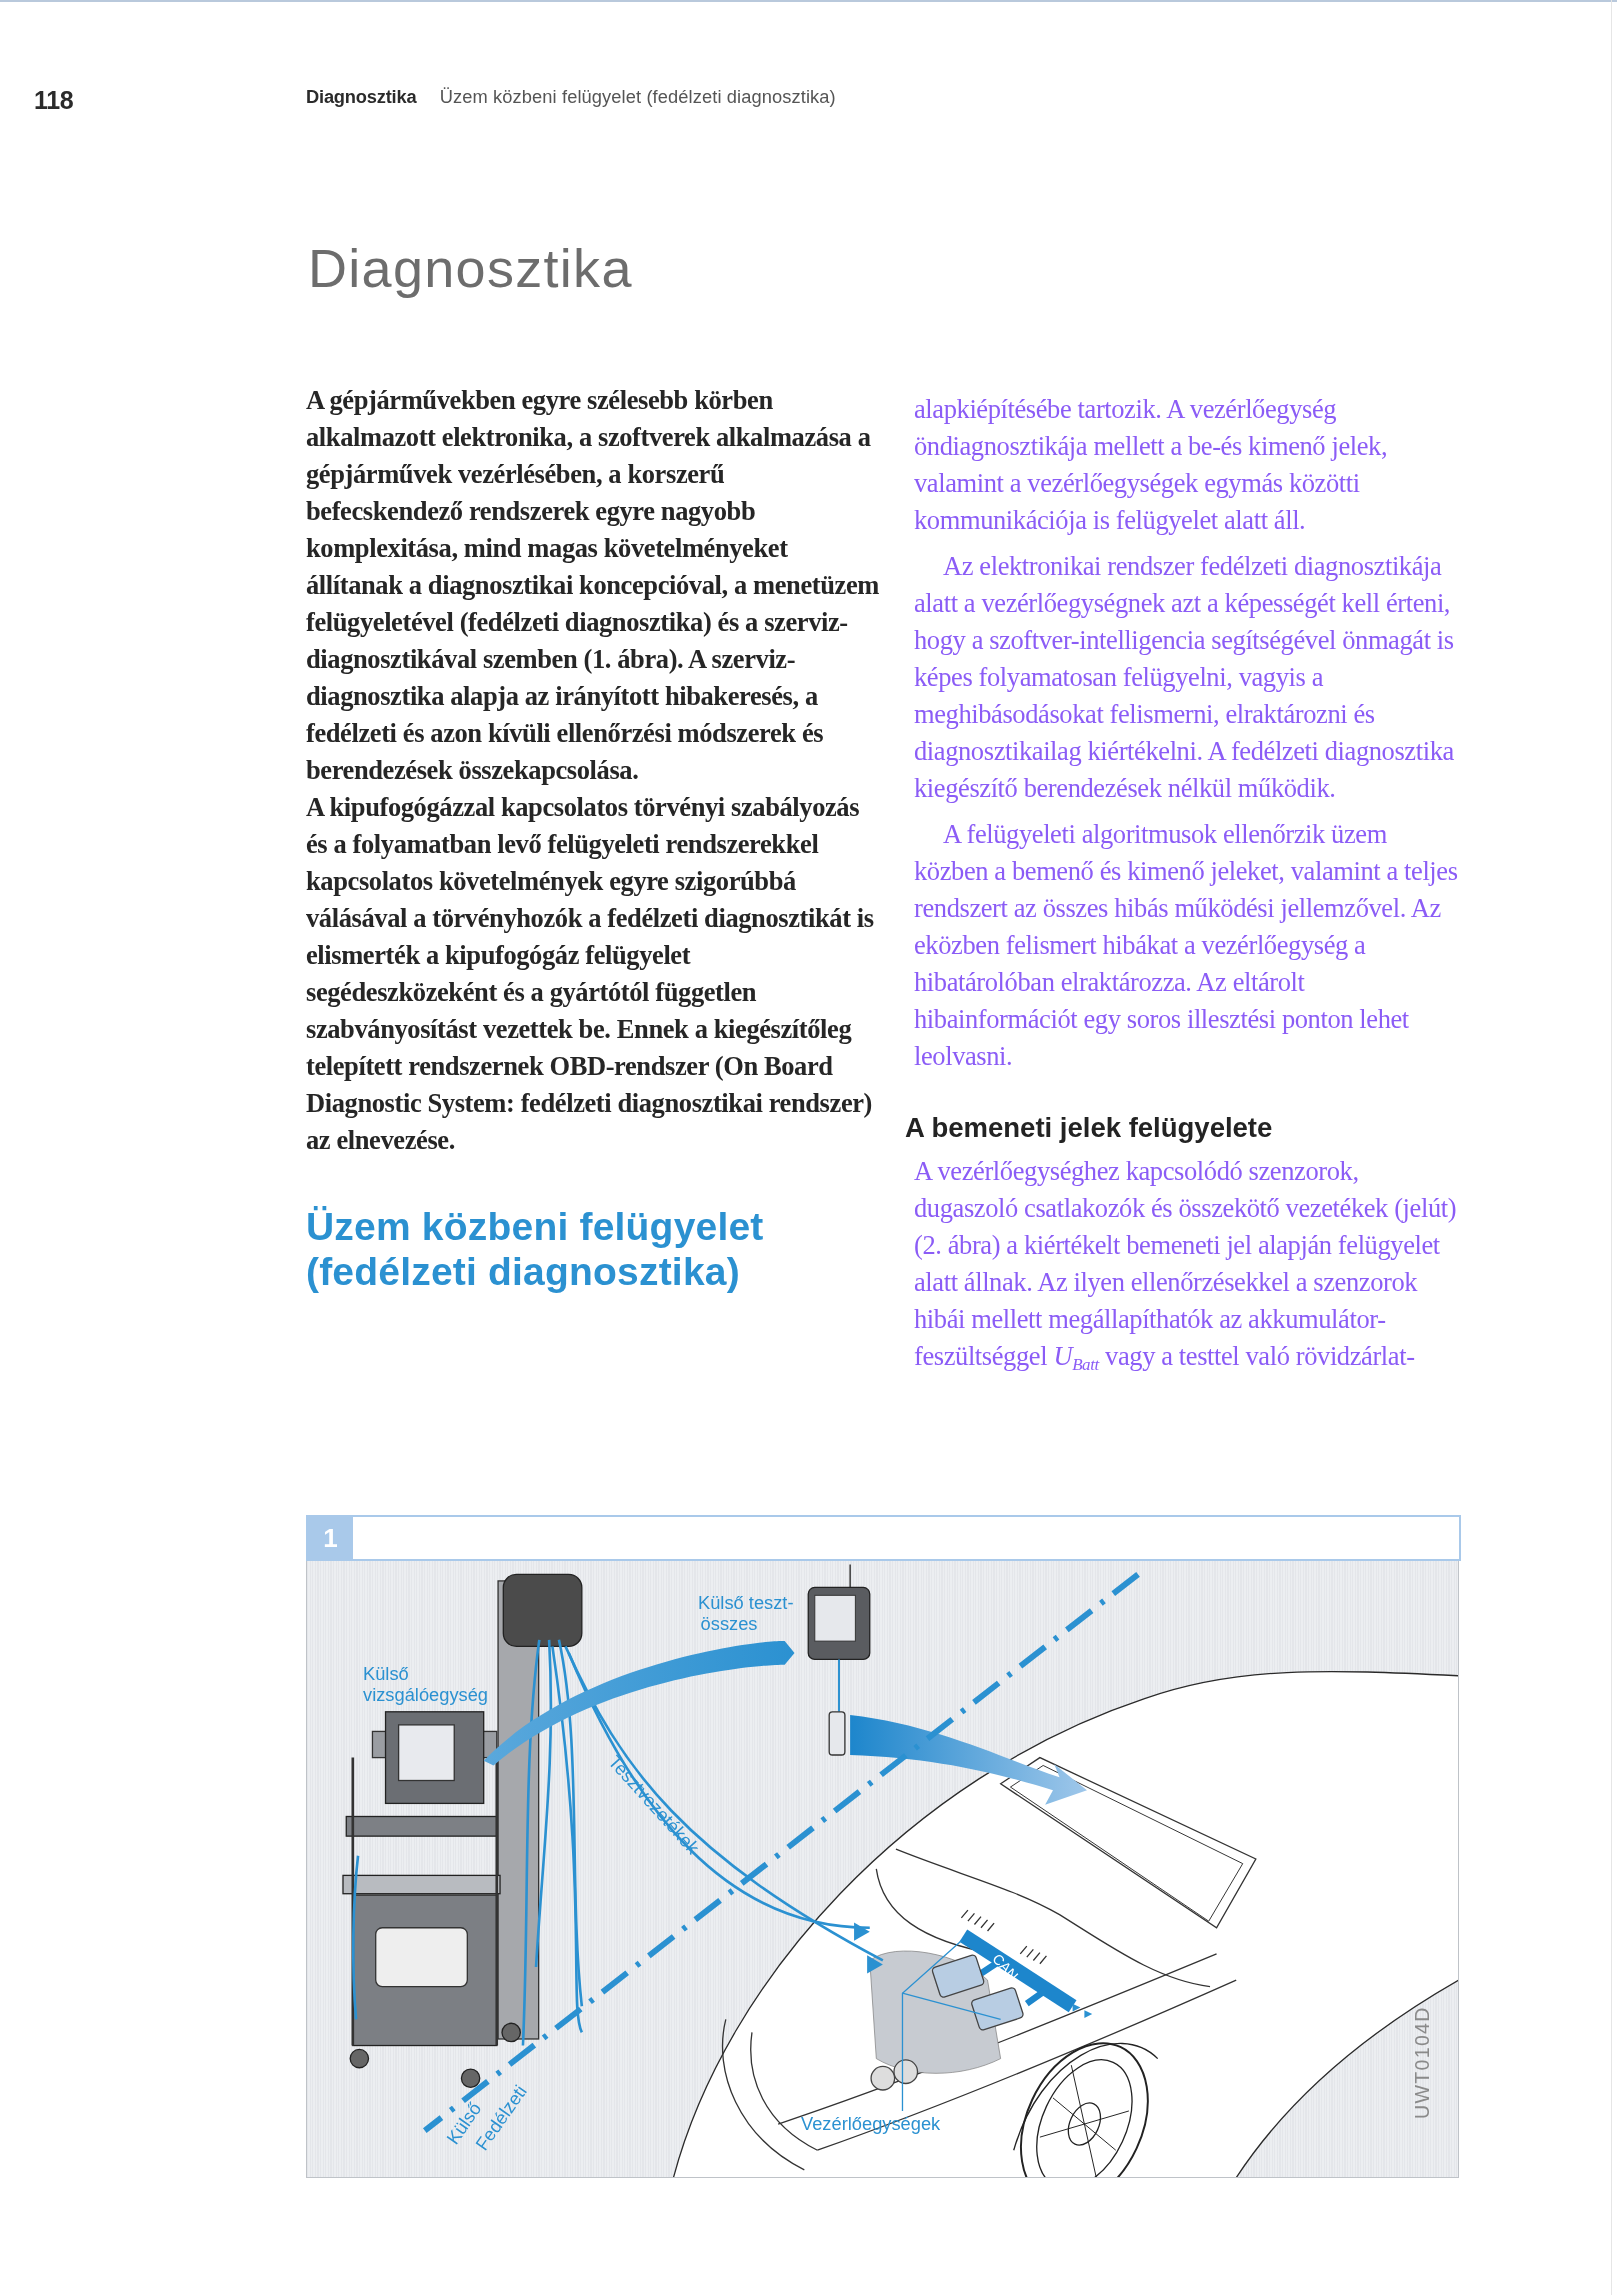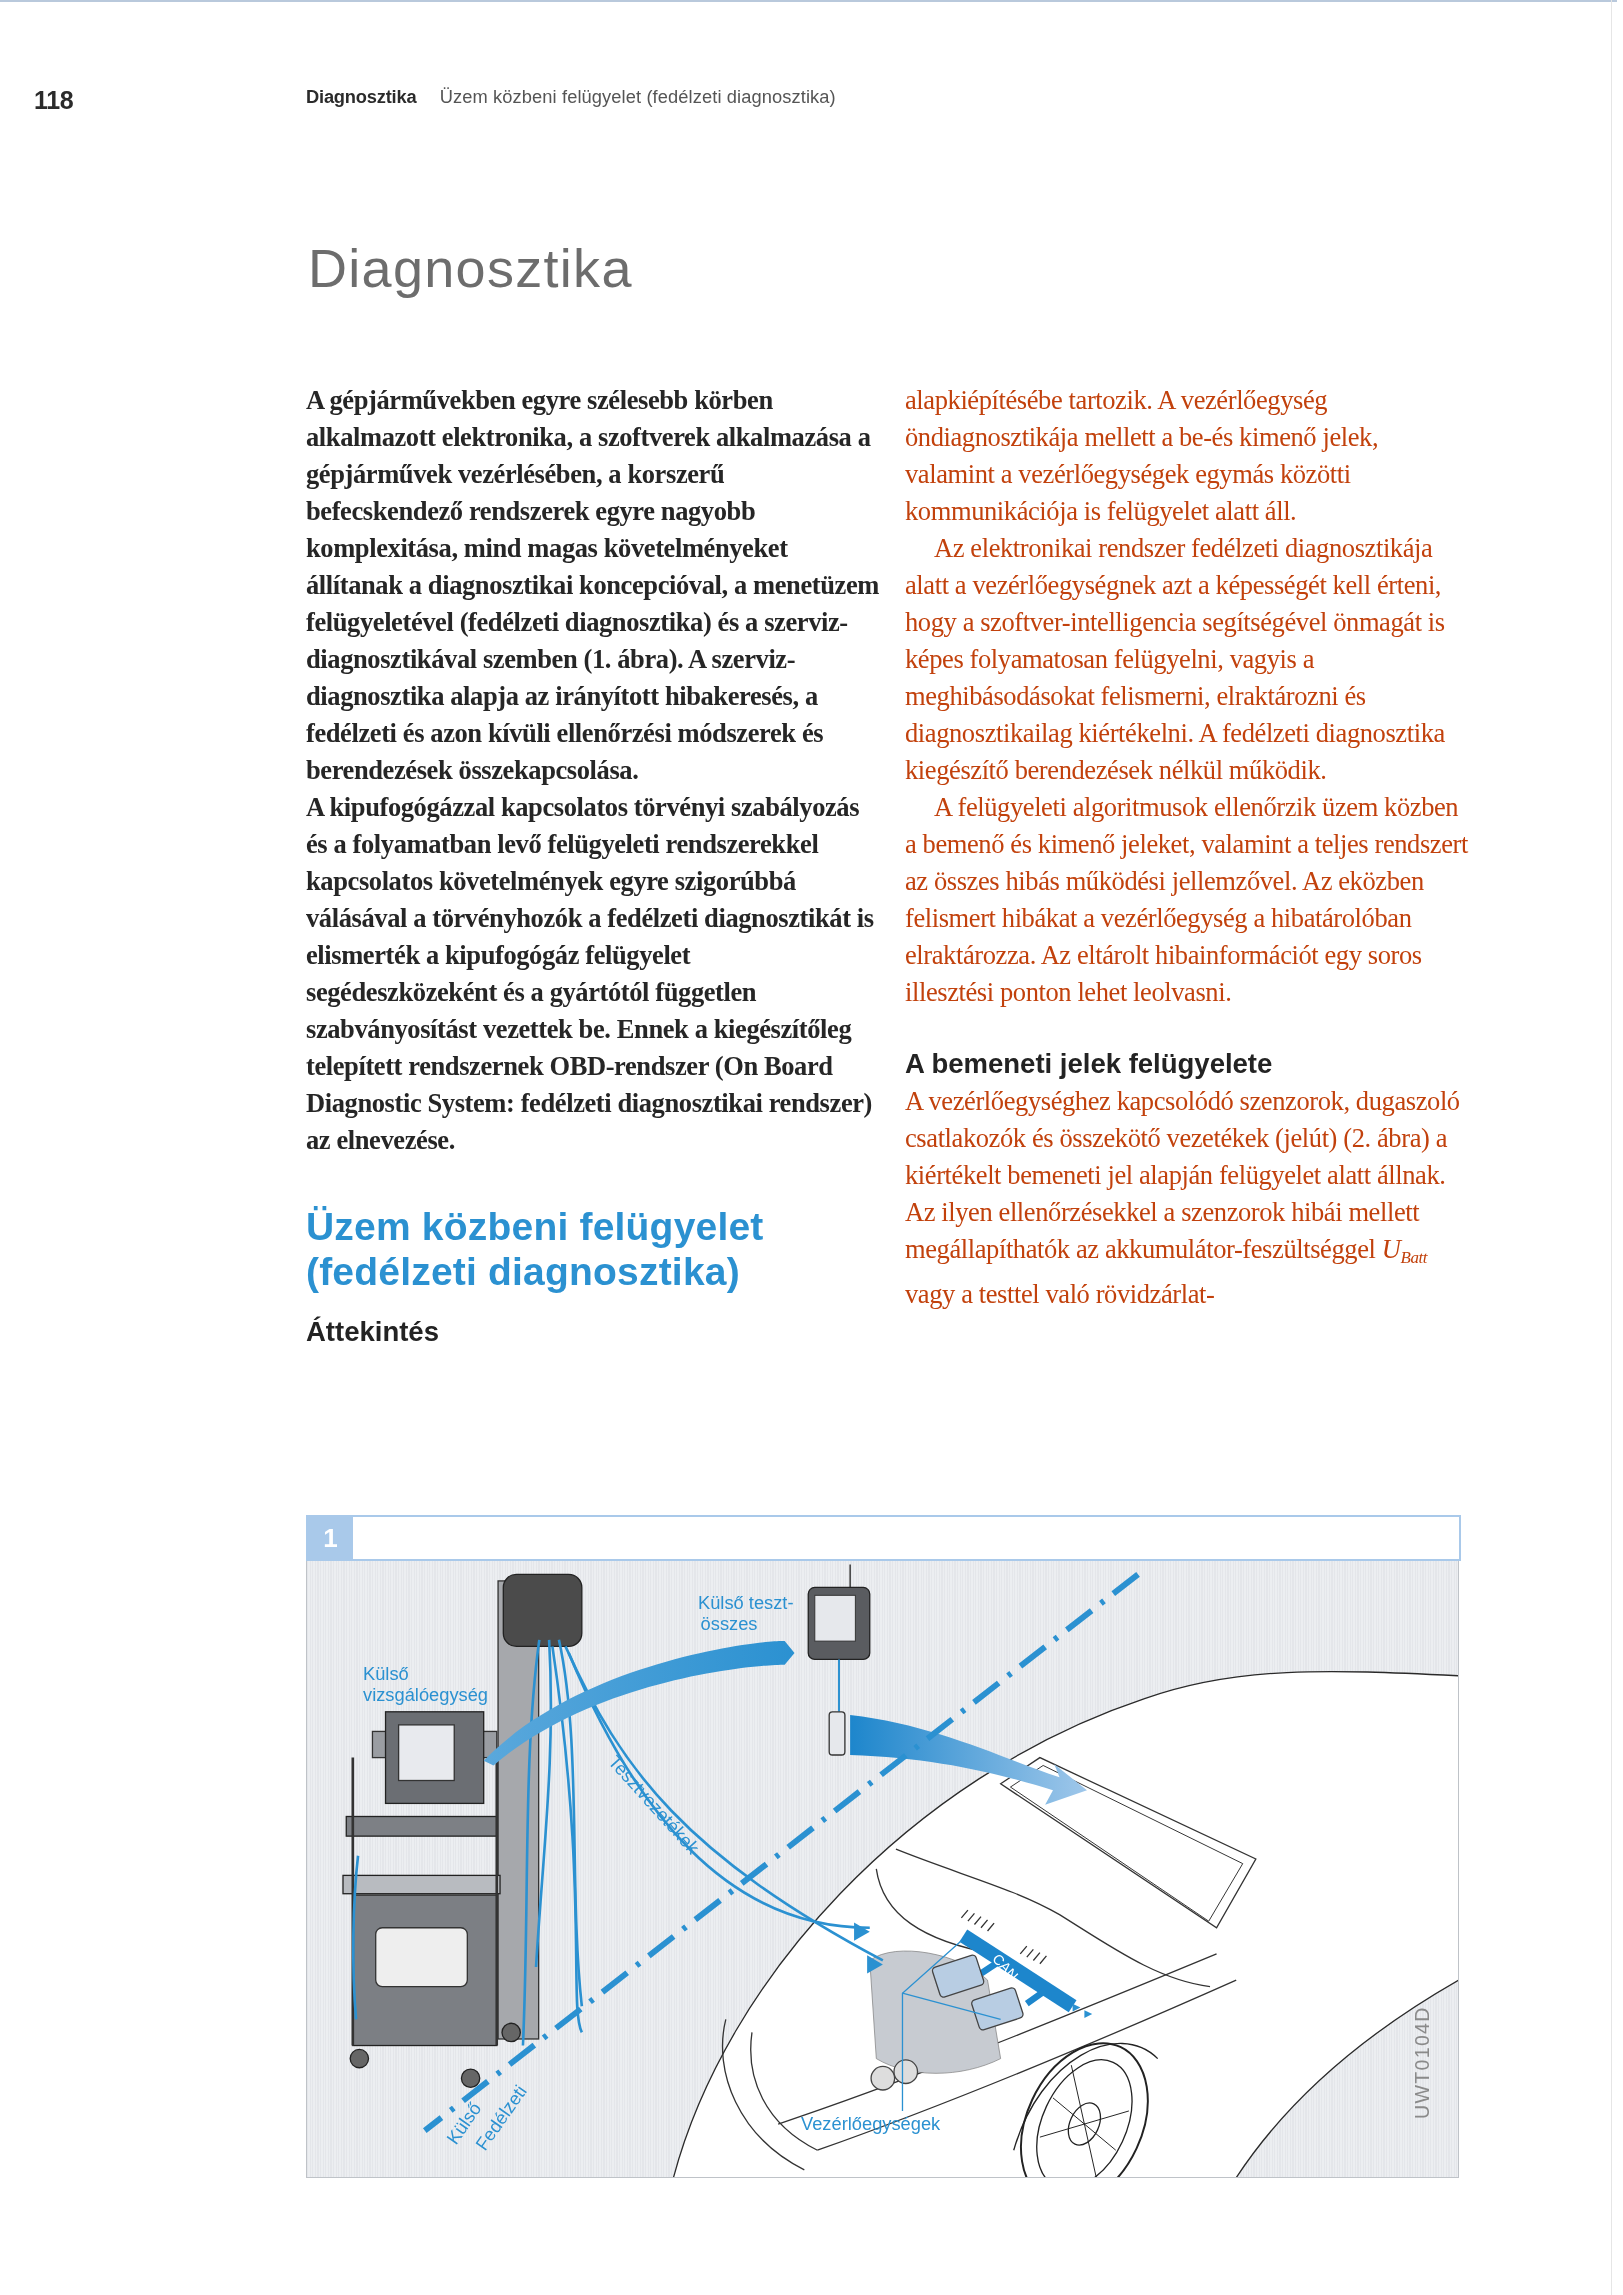--- a/index.html
+++ b/index.html
@@ -16,21 +16,21 @@
   .running-head .section { font-weight: bold; margin-right: 18.3px; letter-spacing: -0.2px; }
   .running-head .subsection { color: #555; letter-spacing: 0.1px; }
 
   .chapter-title { position: absolute; left: 308px; top: 237px; font-family: "Liberation Sans", sans-serif; font-size: 54px; font-weight: normal; color: #6d6d6d; letter-spacing: 1.3px; margin: 0; }
 
   .col { position: absolute; width: 576px; }
   .col-left { left: 306px; top: 382px; }
   .col-right { left: 905px; top: 382px; width: 563px; }
 
   .lead { font-weight: bold; font-size: 26.5px; line-height: 37px; color: #262626; margin: 0; letter-spacing: -0.4px; }
-  .body-text { font-size: 26.5px; line-height: 37px; color: #c2410c; margin: 0; letter-spacing: -0.4px; }
+  .body-text { font-size: 26.5px; line-height: 37px; color: #8b5cf6; margin: 9px; letter-spacing: -0.4px; }
   .body-text.indent { text-indent: 29px; }
 
   .section-heading-blue { font-family: "Liberation Sans", sans-serif; font-weight: bold; font-size: 39px; line-height: 45px; color: #2b91d1; margin: 45px 0 21px 0; letter-spacing: 0.2px; }
   .subheading { font-family: "Liberation Sans", sans-serif; font-weight: bold; font-size: 27.5px; line-height: 33px; color: #232323; margin: 0 0 2.6px 0; }
   .col-right .subheading { margin-top: 36px; }
   sub.batt { font-style: italic; font-size: 17px; vertical-align: -5.2px; }
   .ubatt { font-style: italic; }
 
   
   .figure { position: absolute; left: 306px; top: 1515px; width: 1152px; height: 662px; }
@@ -54,21 +54,20 @@
   <span class="section">Diagnosztika</span>
   <span class="subsection">Üzem közbeni felügyelet (fedélzeti diagnosztika)</span>
 </div>
 
 <h1 class="chapter-title">Diagnosztika</h1>
 
 <div class="col col-left">
   <p class="lead">A gépjárművekben egyre szélesebb körben alkalmazott elektronika, a szoftverek alkalmazása a gépjárművek vezérlésében, a korszerű befecskendező rendszerek egyre nagyobb komplexitása, mind magas követelményeket állítanak a diagnosztikai koncepcióval, a menetüzem felügyeletével (fedélzeti diagnosztika) és a szerviz-diagnosztikával szemben (1. ábra). A szerviz-diagnosztika alapja az irányított hibakeresés, a fedélzeti és azon kívüli ellenőrzési módszerek és berendezések összekapcsolása.</p>
   <p class="lead">A kipufogógázzal kapcsolatos törvényi szabályozás és a folyamatban levő felügyeleti rendszerekkel kapcsolatos követelmények egyre szigorúbbá válásával a törvényhozók a fedélzeti diagnosztikát is elismerték a kipufogógáz felügyelet segédeszközeként és a gyártótól független szabványosítást vezettek be. Ennek a kiegészítőleg telepített rendszernek OBD-rendszer (On Board Diagnostic System: fedélzeti diagnosztikai rendszer) az elnevezése.</p>
   <h2 class="section-heading-blue">Üzem közbeni felügyelet (fedélzeti diagnosztika)</h2>
-  <h3 class="subheading">Áttekintés</h3>
 </div>
 
 <div class="col col-right">
   <p class="body-text">alapkiépítésébe tartozik. A vezérlőegység öndiagnosztikája mellett a be-és kimenő jelek, valamint a vezérlőegységek egymás közötti kommunikációja is felügyelet alatt áll.</p>
   <p class="body-text indent">Az elektronikai rendszer fedélzeti diagnosztikája alatt a vezérlőegységnek azt a képességét kell érteni, hogy a szoftver-intelligencia segítségével önmagát is képes folyamatosan felügyelni, vagyis a meghibásodásokat felismerni, elraktározni és diagnosztikailag kiértékelni. A fedélzeti diagnosztika kiegészítő berendezések nélkül működik.</p>
   <p class="body-text indent">A felügyeleti algoritmusok ellenőrzik üzem közben a bemenő és kimenő jeleket, valamint a teljes rendszert az összes hibás működési jellemzővel. Az eközben felismert hibákat a vezérlőegység a hibatárolóban elraktározza. Az eltárolt hibainformációt egy soros illesztési ponton lehet leolvasni.</p>
   <h3 class="subheading">A bemeneti jelek felügyelete</h3>
   <p class="body-text"><span>A vezérlőegységhez kapcsolódó szenzorok, dugaszoló csatlakozók és összekötő vezetékek (jelút) (2. ábra) a kiértékelt bemeneti jel alapján felügyelet alatt állnak. Az ilyen ellenőrzésekkel a szenzorok hibái mellett megállapíthatók az akkumulátor-feszültséggel </span><span class="ubatt"><span>U</span><sub class="batt">Batt</sub></span><span> vagy a testtel való rövidzárlat-</span></p>
 </div>
 

